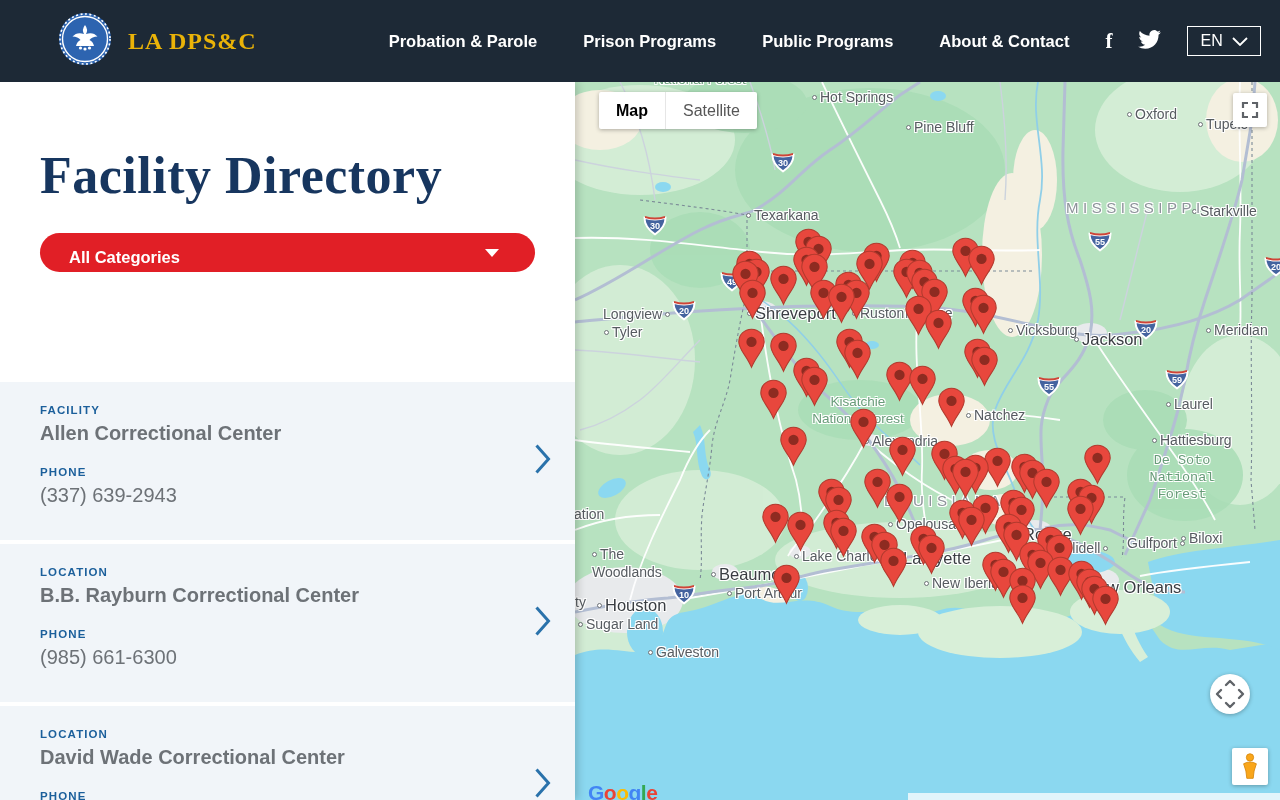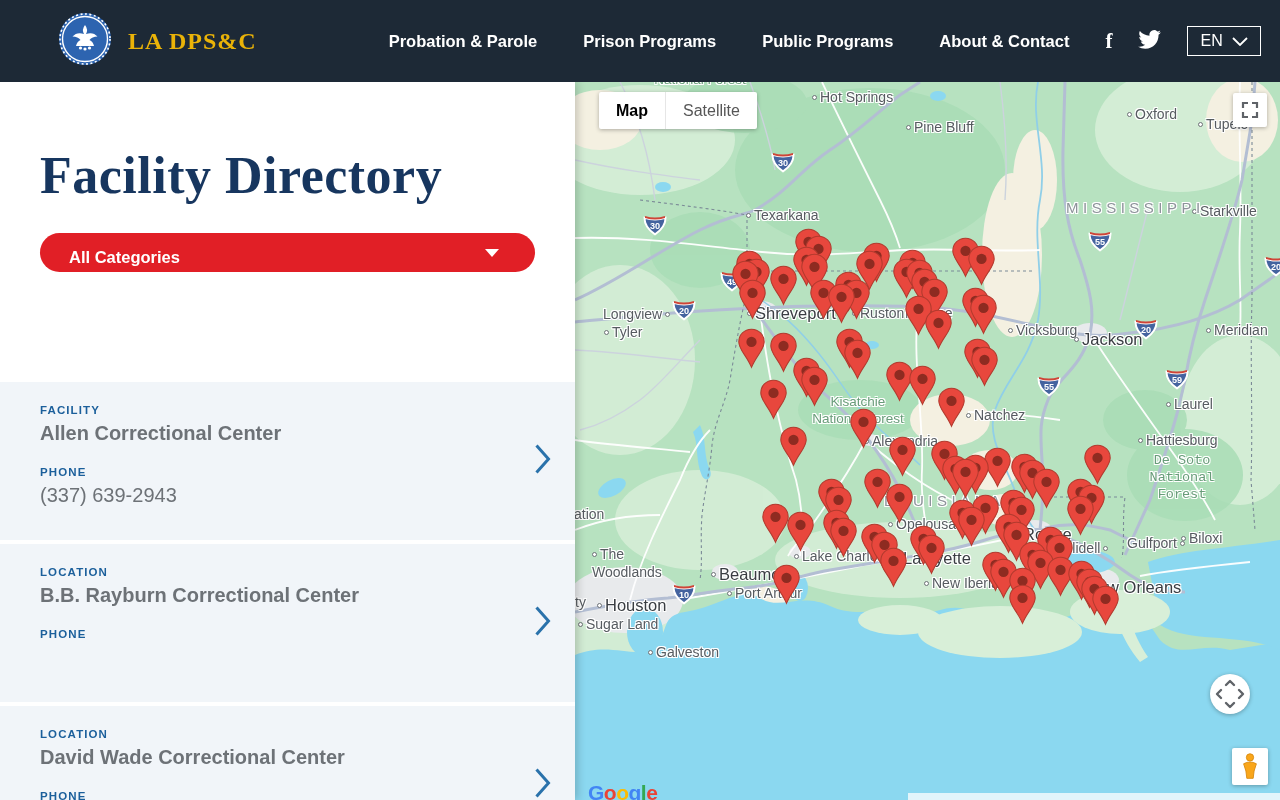--- a/index.html
+++ b/index.html
@@ -109,20 +109,21 @@
         <div class="fac-label">PHONE</div>
         <div class="fac-phone">(337) 639-2943</div>
         <span class="fac-chev"><svg width="16" height="30" viewBox="0 0 16 30">
             <path d="M1.5,1.5 L13.5,15 L1.5,28.5" fill="none" stroke="#2a72ab" stroke-width="3"></path>
           </svg></span>
       </div>
       <div class="fac-item">
         <div class="fac-label">LOCATION</div>
         <div class="fac-name">B.B. Rayburn Correctional Center</div>
         <div class="fac-label">PHONE</div>
+        <div class="fac-phone">(985) 661-6300</div>
         <span class="fac-chev"><svg width="16" height="30" viewBox="0 0 16 30">
             <path d="M1.5,1.5 L13.5,15 L1.5,28.5" fill="none" stroke="#2a72ab" stroke-width="3"></path>
           </svg></span>
       </div>
       <div class="fac-item">
         <div class="fac-label">LOCATION</div>
         <div class="fac-name">David Wade Correctional Center</div>
         <div class="fac-label">PHONE</div>
         <span class="fac-chev"><svg width="16" height="30" viewBox="0 0 16 30">
             <path d="M1.5,1.5 L13.5,15 L1.5,28.5" fill="none" stroke="#2a72ab" stroke-width="3"></path>
@@ -293,21 +294,21 @@
     <div class="map-label " style="left: 28px; top: 224px;">Longview<span class="dot r"></span></div>
     <div class="map-label " style="left: 29px; top: 242px;"><span class="dot"></span>Tyler</div>
     <div class="map-label city" style="left: 172px; top: 221px;"><span class="dot"></span>Shreveport</div>
     <div class="map-label " style="left: 277px; top: 223px;"><span class="dot"></span>Ruston</div>
     <div class="map-label " style="left: 330px; top: 223px;">Monroe</div>
     <div class="map-label " style="left: 433px; top: 240px;"><span class="dot"></span>Vicksburg</div>
     <div class="map-label city" style="left: 499px; top: 247px;"><span class="dot"></span>Jackson</div>
     <div class="map-label " style="left: 631px; top: 240px;"><span class="dot"></span>Meridian</div>
     <div class="map-label " style="left: 391px; top: 325px;"><span class="dot"></span>Natchez</div>
     <div class="map-label " style="left: 591px; top: 314px;"><span class="dot"></span>Laurel</div>
-    <div class="map-label " style="left: 563px; top: 350px; text-align: center;"><span class="dot"></span>Hattiesburg</div>
+    <div class="map-label " style="left: 577px; top: 350px; text-align: center;"><span class="dot"></span>Hattiesburg</div>
     <div class="map-label forest" style="left: 607px; top: 371px; font-family: Liberation Mono, monospace;">De Soto
 National Forest</div>
     <div class="map-label forest" style="left: 283px; top: 312px;">Kisatchie
 National Forest</div>
     <div class="map-label forest" style="left: 125px; top: -10px;">National Forest</div>
     <div class="map-label " style="left: 289px; top: 351px;"><span class="dot"></span>Alexandria</div>
     <div class="map-label state" style="left: 309px; top: 410px;">LOUISIANA</div>
     <div class="map-label " style="left: 313px; top: 434px;"><span class="dot"></span>Opelousas</div>
     <div class="map-label city" style="left: 448px; top: 442px;">Rouge</div>
     <div class="map-label " style="left: 488px; top: 458px;">Slidell<span class="dot r"></span></div>

